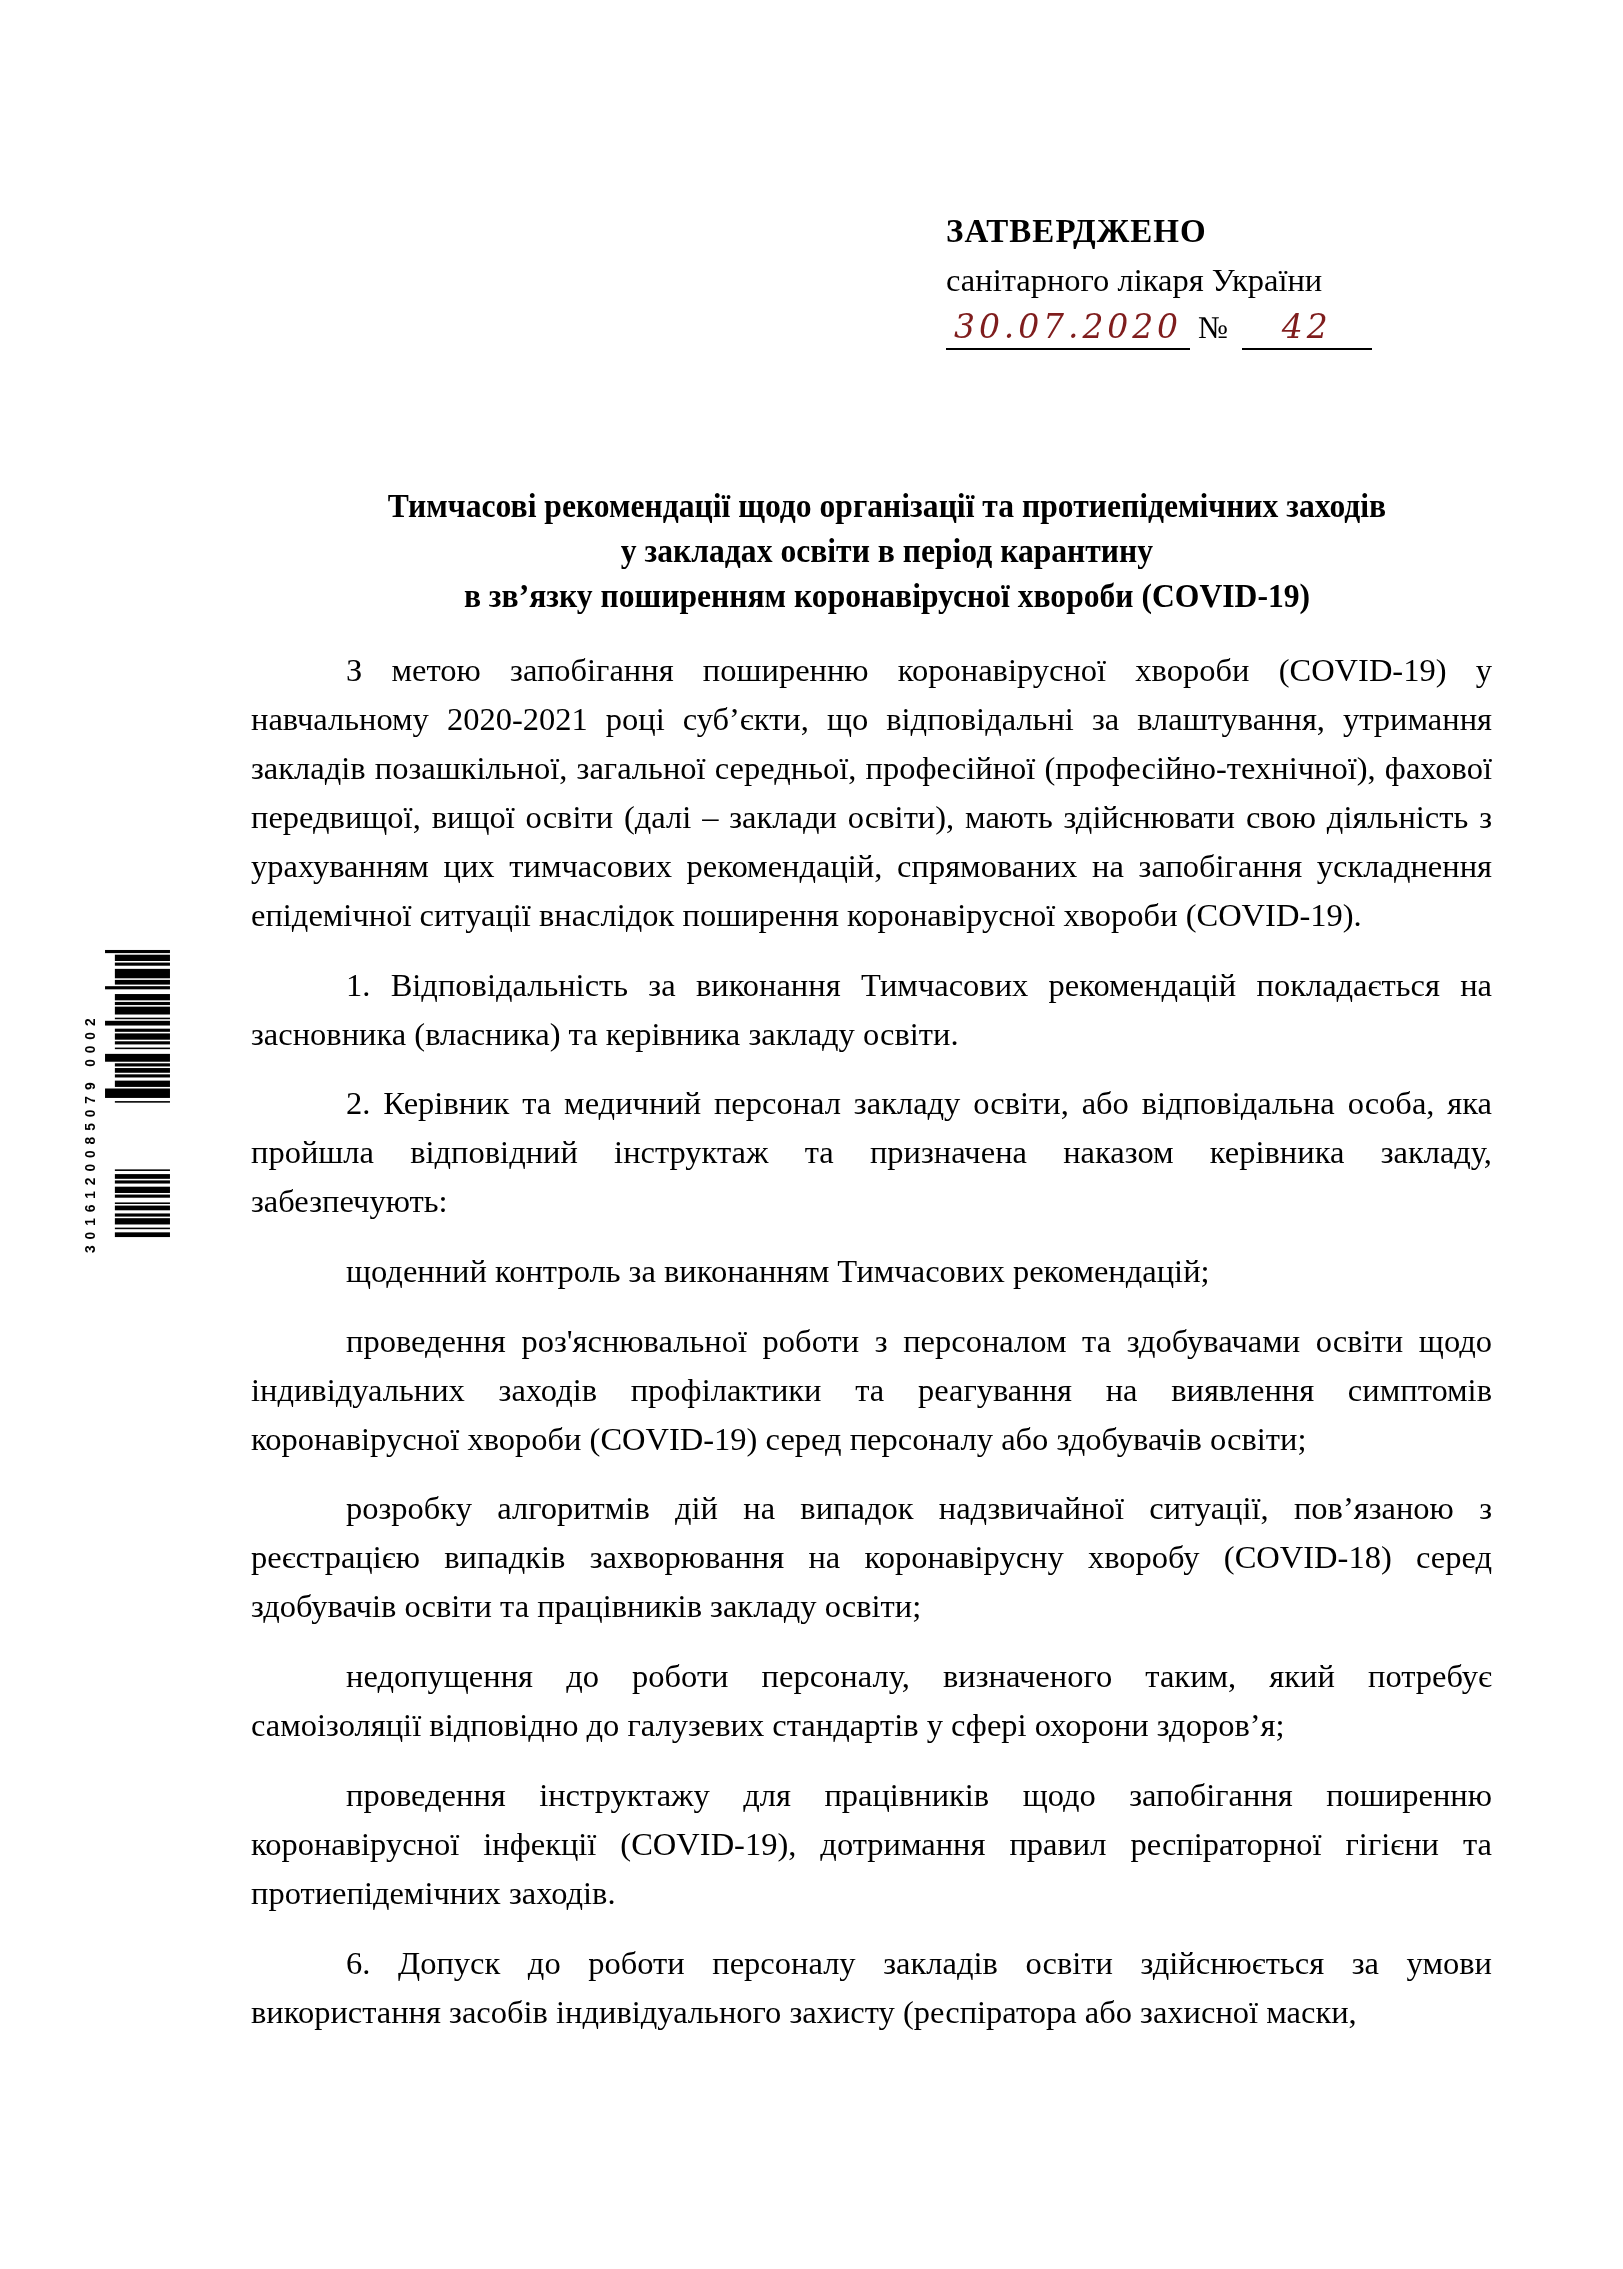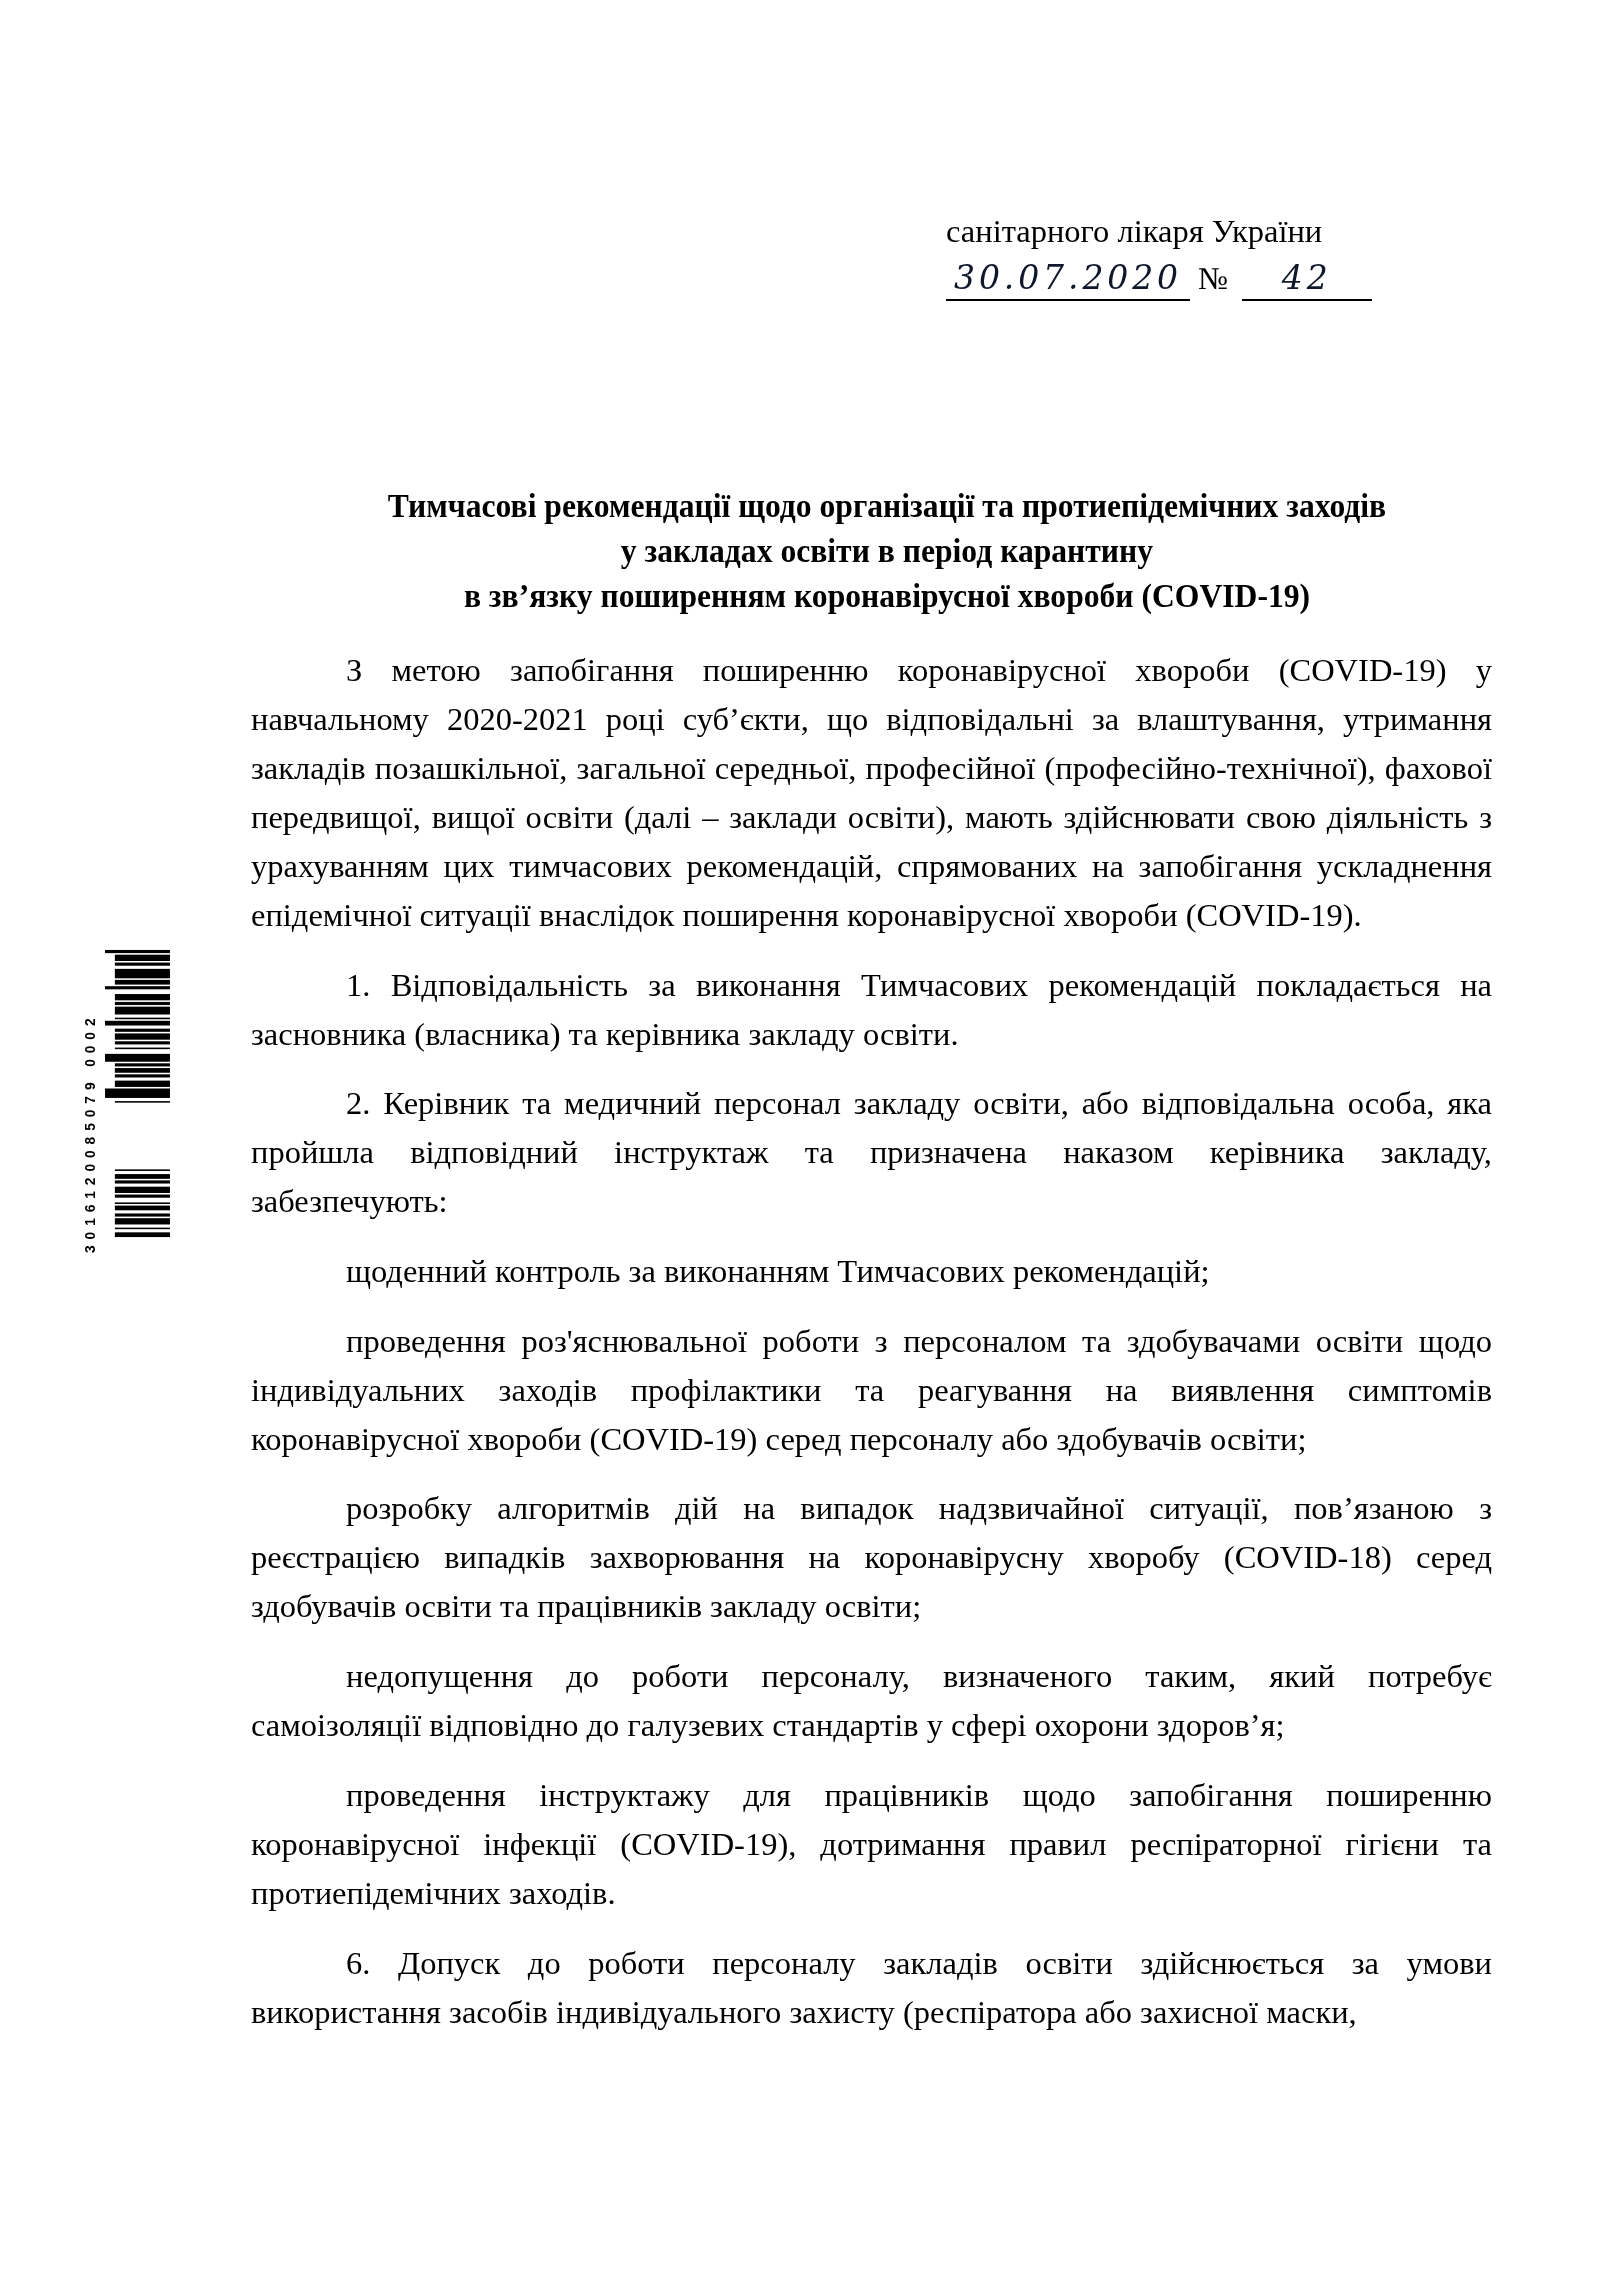--- a/index.html
+++ b/index.html
@@ -12,21 +12,21 @@
       position: absolute; left: 946px; top: 209px; width: 552px;
       font-size: 32.5px; line-height: 45px;
     }
     .approval .stamp-title { font-weight: bold; font-size: 33px; letter-spacing: 1px; margin-bottom: 3.9px; }
     .approval .justify { text-align: justify; text-align-last: justify; }
     .sig-line { display: flex; align-items: flex-end; margin-top: 2px; }
     .sig-date, .sig-number {
       display: inline-block; border-bottom: 2px solid #000;
       font-family: "DejaVu Serif", serif; font-style: italic;
       font-size: 33px; line-height: 43px; letter-spacing: 3.9px; text-align: center;
-      color: #0f172a;
+      color: #7f1d1d;
     }
     .sig-date { width: 244px; }
     .sig-number { width: 130px; margin-left: 13.8px; text-align: center; }
     .sig-no { margin-left: 7.9px; font-size: 31.5px; }
 
     .doc-title {
       position: absolute; left: 296px; top: 483px; width: 1182px;
       text-align: center; font-weight: bold; font-size: 34px; line-height: 45px;
       transform: scaleX(0.93); transform-origin: center top;
     }
@@ -46,20 +46,21 @@
       font-family: "Liberation Sans", sans-serif; font-size: 13.8px; font-weight: bold;
       writing-mode: vertical-rl; transform: rotate(180deg);
       letter-spacing: 5.9px; color: #000;
     }
     .barcode-bars { position: absolute; left: 21.7px; top: 0; width: 65px; height: 305px; }
   </style>
 </head>
 <body>
 
 <div class="approval">
+  <div class="stamp-title">ЗАТВЕРДЖЕНО</div>
   <div>санітарного лікаря України</div>
   <div class="sig-line">
     <span class="sig-date">30.07.2020</span>
     <span class="sig-no">№</span>
     <span class="sig-number">42</span>
   </div>
 </div>
 
 <div class="doc-title">
   <div>Тимчасові рекомендації щодо організації та протиепідемічних заходів</div>

